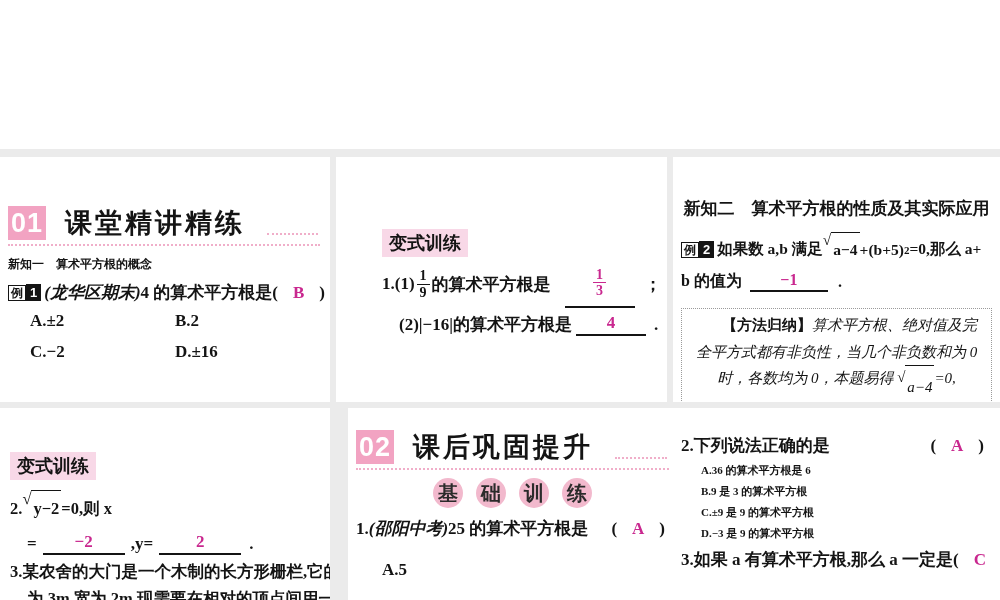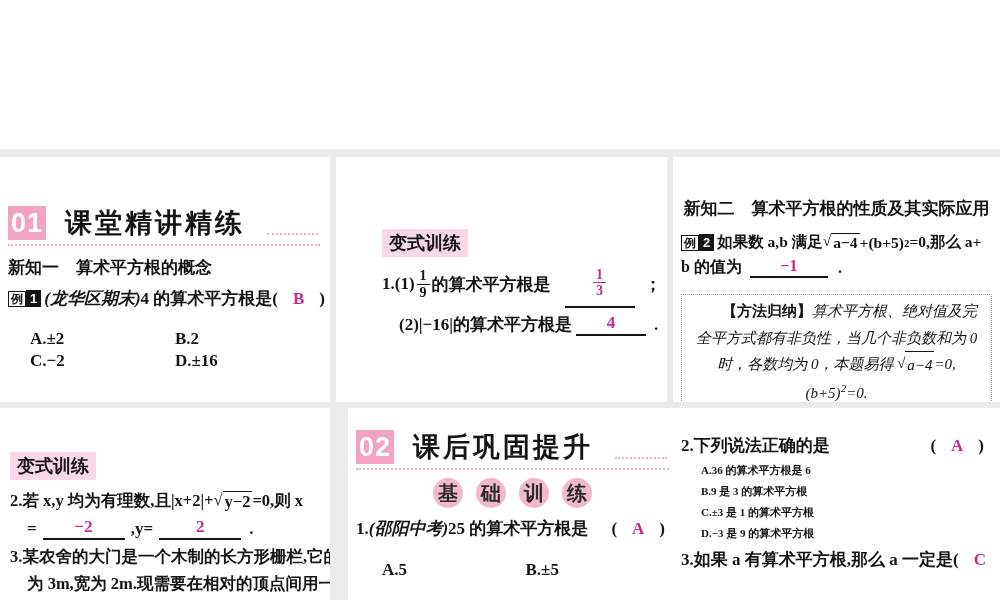--- a/index.html
+++ b/index.html
@@ -23,50 +23,50 @@
 
   
   .hdr{display:flex;align-items:flex-end;gap:16px;}
   .hdr-num{background:var(--pink);color:#fff;font-family:var(--sans);font-weight:bold;
            font-size:27px;line-height:34px;padding:0 3px;letter-spacing:1px;}
   .hdr-title{font-family:var(--sans);font-weight:bold;font-size:27px;line-height:34px;
              letter-spacing:3px;margin-left:3px;white-space:nowrap;}
   .hdr-tail{flex:1;border-bottom:2px dotted var(--dotpink);margin:0 2px 5px 6px;}
   .hdr-dots{border-bottom:2px dotted var(--dotpink);margin-top:4px;}
 
-  .section-title{font-family:var(--sans);font-weight:bold;font-size:17px;margin-top:10px;
+  .section-title{font-family:var(--sans);font-weight:bold;font-size:12px;margin-top:10px;
                  white-space:nowrap;}
   .qline{display:flex;align-items:center;font-weight:bold;font-size:17px;margin-top:8px;
          white-space:nowrap;}
   .qline.sm{font-size:15.5px;}
   .kai{font-style:italic;}
   .badge{display:inline-flex;align-items:center;margin-right:3px;font-family:var(--sans);}
   .badge-li{border:1.5px solid var(--ink);font-size:12px;line-height:14px;padding:0 2px;font-weight:bold;}
   .badge-num{background:var(--ink);color:#fff;font-size:13px;line-height:17px;padding:0 4px;font-weight:bold;}
   .ansbox{margin-left:auto;display:inline-flex;align-items:center;gap:15px;font-weight:bold;padding-right:4px;}
   .anskey{color:var(--magenta);}
-  .opts{display:grid;grid-template-columns:1fr 1fr;row-gap:2px;font-weight:bold;font-size:17px;
-        margin-top:19px;padding-left:22px;}
+  .opts{display:grid;grid-template-columns:1fr 1fr;row-gap:11px;font-weight:bold;font-size:17px;
+        margin-top:7px;padding-left:22px;}
   .optlist{font-weight:bold;font-size:11px;padding-left:20px;}
   .optlist > div{margin-top:6px;white-space:nowrap;}
 
   .tag{display:inline-block;background:var(--labelpink);font-family:var(--sans);
        font-weight:bold;font-size:18px;padding:2px 7px;}
 
   .blank{display:inline-flex;justify-content:center;align-items:flex-end;
          border-bottom:2px solid var(--ink);color:var(--magenta);font-weight:bold;
          min-width:58px;padding:0 6px 1px;}
   .blank.tall{align-items:center;height:44px;}
   .frac{display:inline-flex;flex-direction:column;align-items:center;line-height:1.1;
         font-size:14px;vertical-align:middle;margin:0 2px;}
   .frac .fn{border-bottom:1.5px solid currentColor;padding:0 3px;}
   .frac .fd{padding:0 3px;}
   .sqw{display:inline-flex;align-items:flex-start;}
   .sq{transform:translateY(-1px);}
-  .rad{border-top:1.6px solid currentColor;padding:0 2px;}
+  .rad{border-top:1.6px solid currentColor;padding:8px 2px;}
   sup{font-size:11px;}
 
   .subtitle-row{display:flex;justify-content:center;gap:13px;margin-top:8px;}
   .circle{width:30px;height:30px;border-radius:50%;background:var(--circlepink);
           color:#2b2b2b;font-family:var(--sans);font-weight:bold;font-size:20px;
           line-height:30px;text-align:center;}
 
   .method{border:1.5px dotted #9a9a9a;margin-top:16px;padding:3px 7px 5px;
           font-size:15px;line-height:1.78;font-style:italic;}
   .method .mtitle{font-style:normal;font-family:var(--sans);font-weight:bold;margin-left:26px;}
@@ -158,21 +158,20 @@
           <span class="sq">√</span>
           <span class="rad">a−4</span>
         </span><span>=0,(b+5)</span><sup>2</sup><span>=0.</span>
     </div>
   </section>
 
   <section class="panel p4">
     <span class="tag">变式训练</span>
     <div class="qline" style="margin-top:10px;font-size:16.5px;">
       <span>2.</span>
-      <span>若 x,y 均为有理数,且|x+2|+</span>
       <span class="sqw">
         <span class="sq">√</span>
         <span class="rad">y−2</span>
       </span>
       <span>=0,则 x</span>
     </div>
     <div class="qline indent" style="margin-top:5px;">
       <span>=</span>
       <span class="blank" style="margin-left:6px;min-width:70px;">−2</span>
       <span style="margin-left:6px;">,y=</span>
@@ -207,39 +206,38 @@
       <span class="kai">(邵阳中考)</span>
       <span>25 的算术平方根是</span>
       <span class="ansbox">
         <span>(</span>
         <span class="anskey">A</span>
         <span>)</span>
       </span>
     </div>
     <div class="opts" style="margin-top:20px;padding-left:26px;row-gap:8px;">
       <span>A.5</span>
-      <span>B.±5</span>
 
     </div>
   </section>
 
   <section class="panel p6">
     <div class="qline" style="margin-top:0;">
       <span>2.</span>
       <span>下列说法正确的是</span>
       <span class="ansbox">
         <span>(</span>
         <span class="anskey">A</span>
         <span>)</span>
       </span>
     </div>
     <div class="optlist">
       <div>A.36 的算术平方根是 6</div>
       <div>B.9 是 3 的算术平方根</div>
-      <div>C.±3 是 1 的算术平方根</div>
+      <div>C.±9 是 9 的算术平方根</div>
       <div>D.−3 是 9 的算术平方根</div>
     </div>
     <div class="qline" style="margin-top:7px;">
       <span>3.</span>
       <span>如果 a 有算术平方根,那么 a 一定是</span>
       <span class="ansbox">
         <span>(</span>
         <span class="anskey">C</span>
 
       </span>

